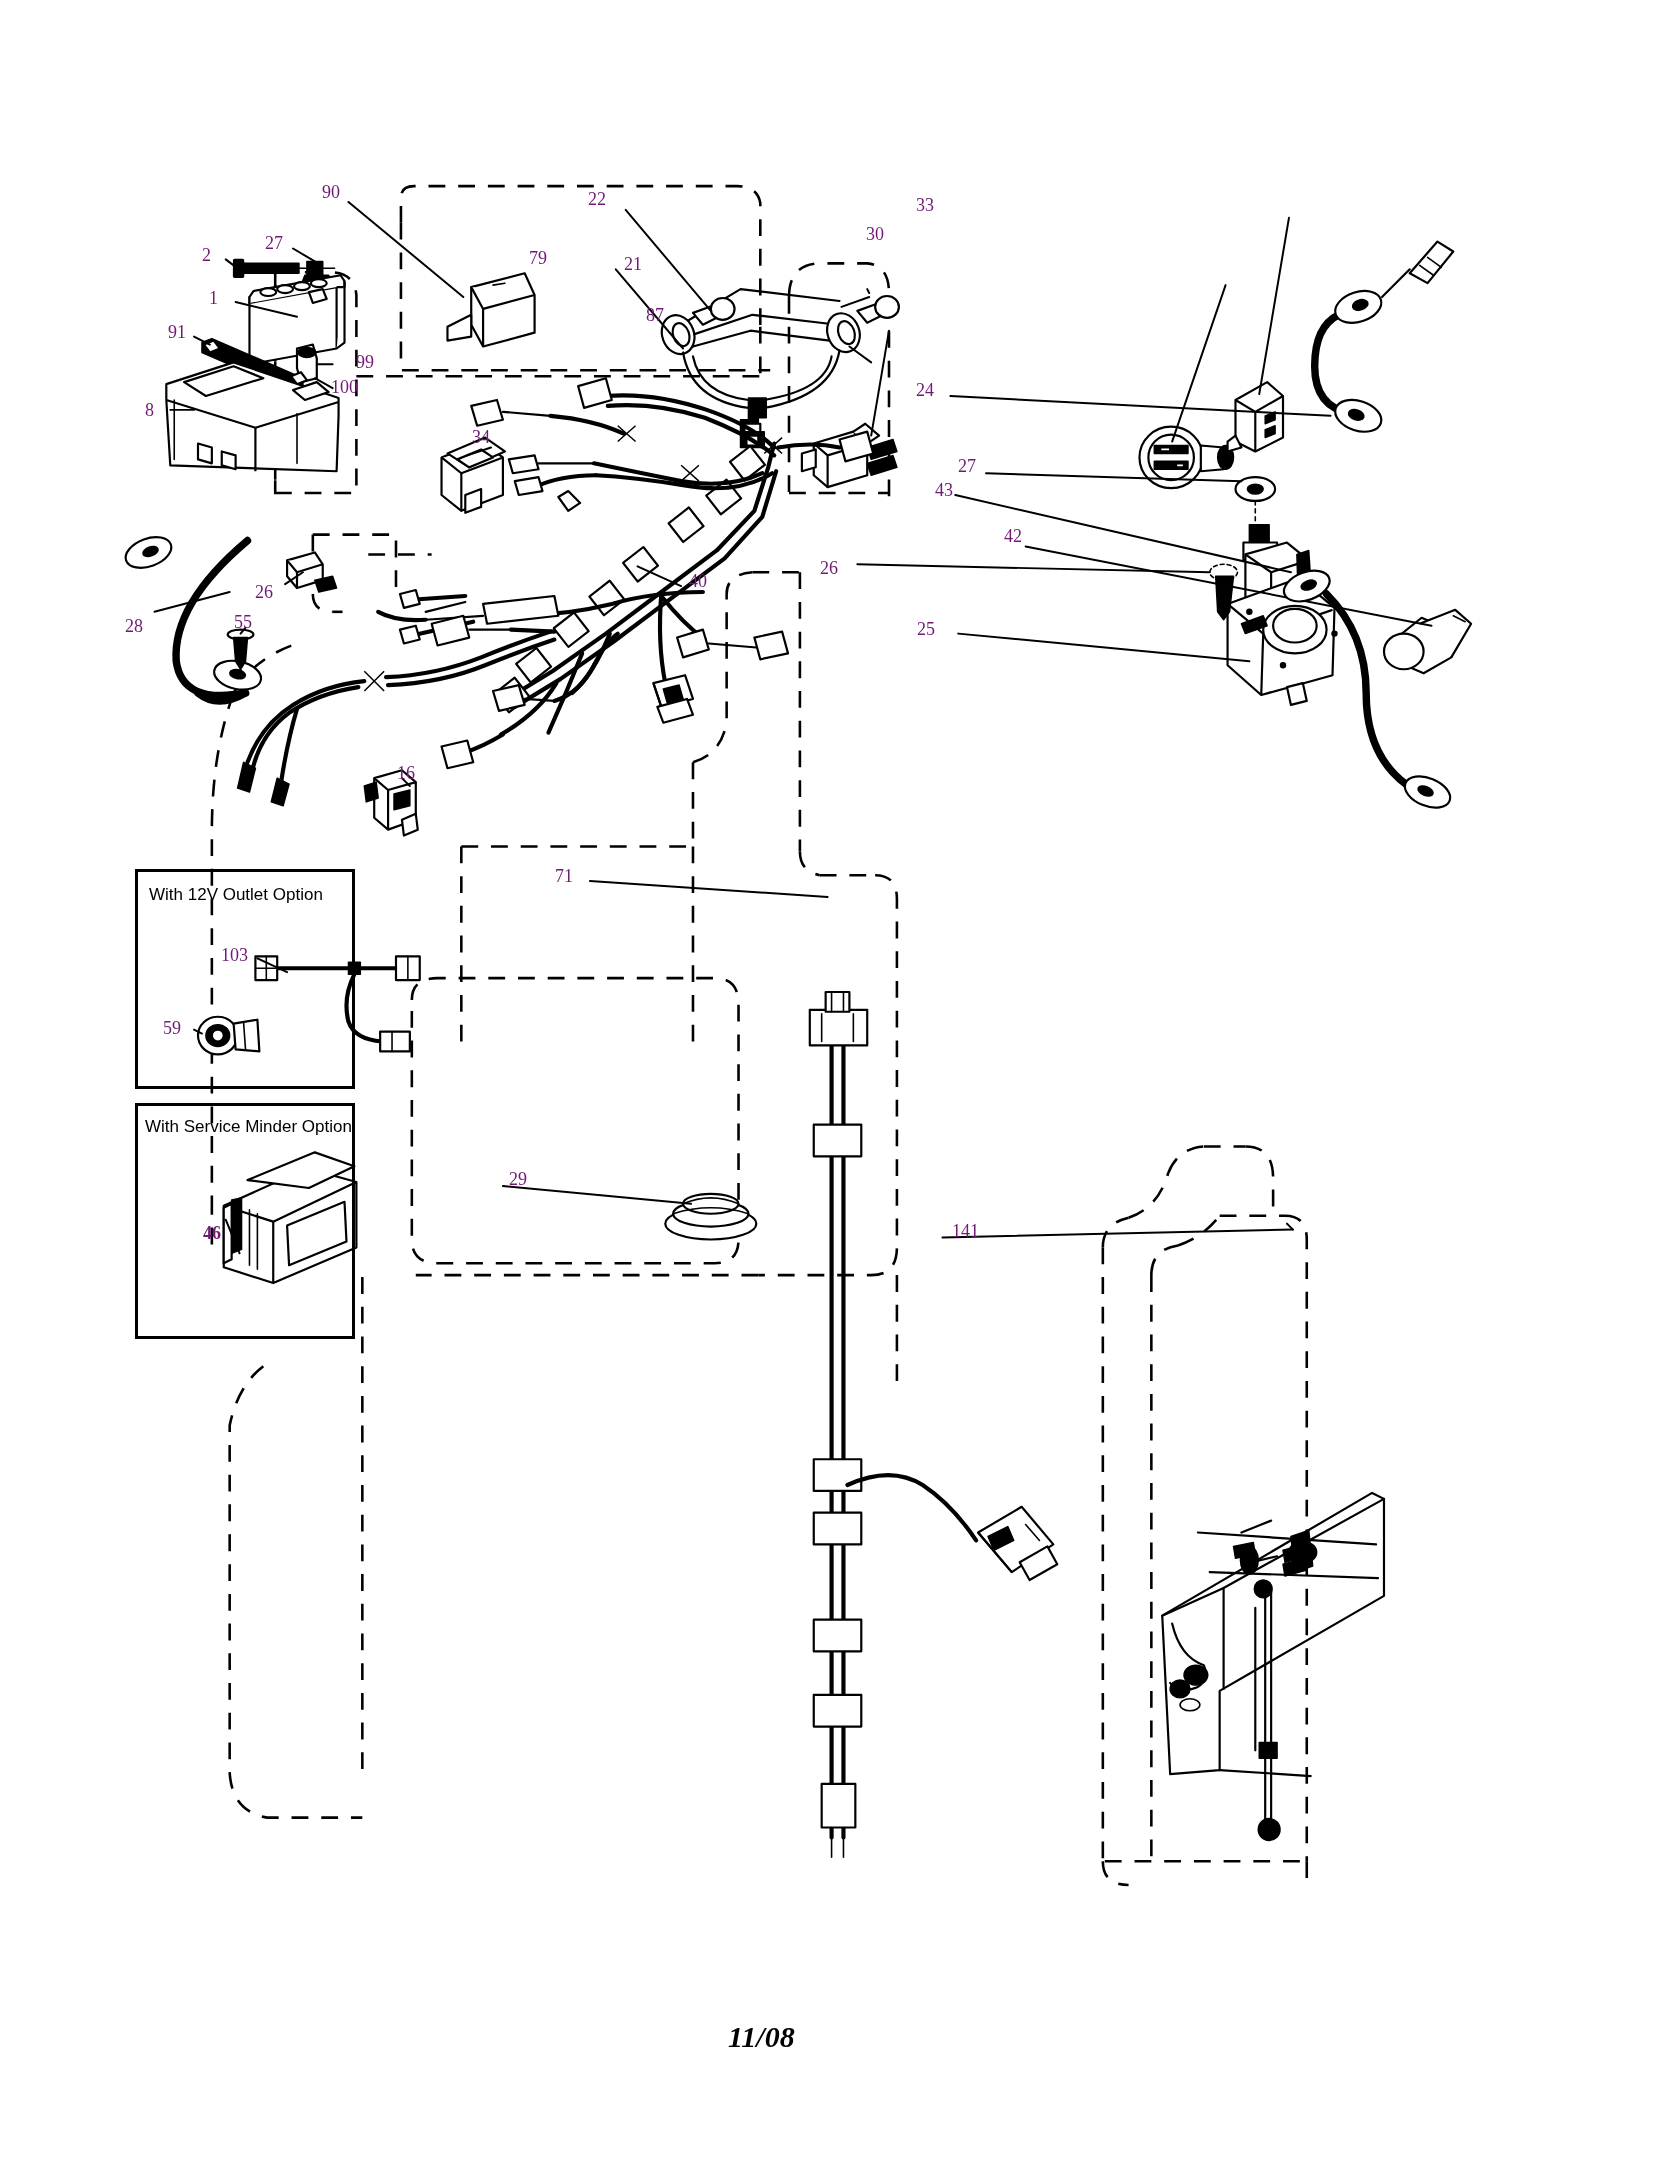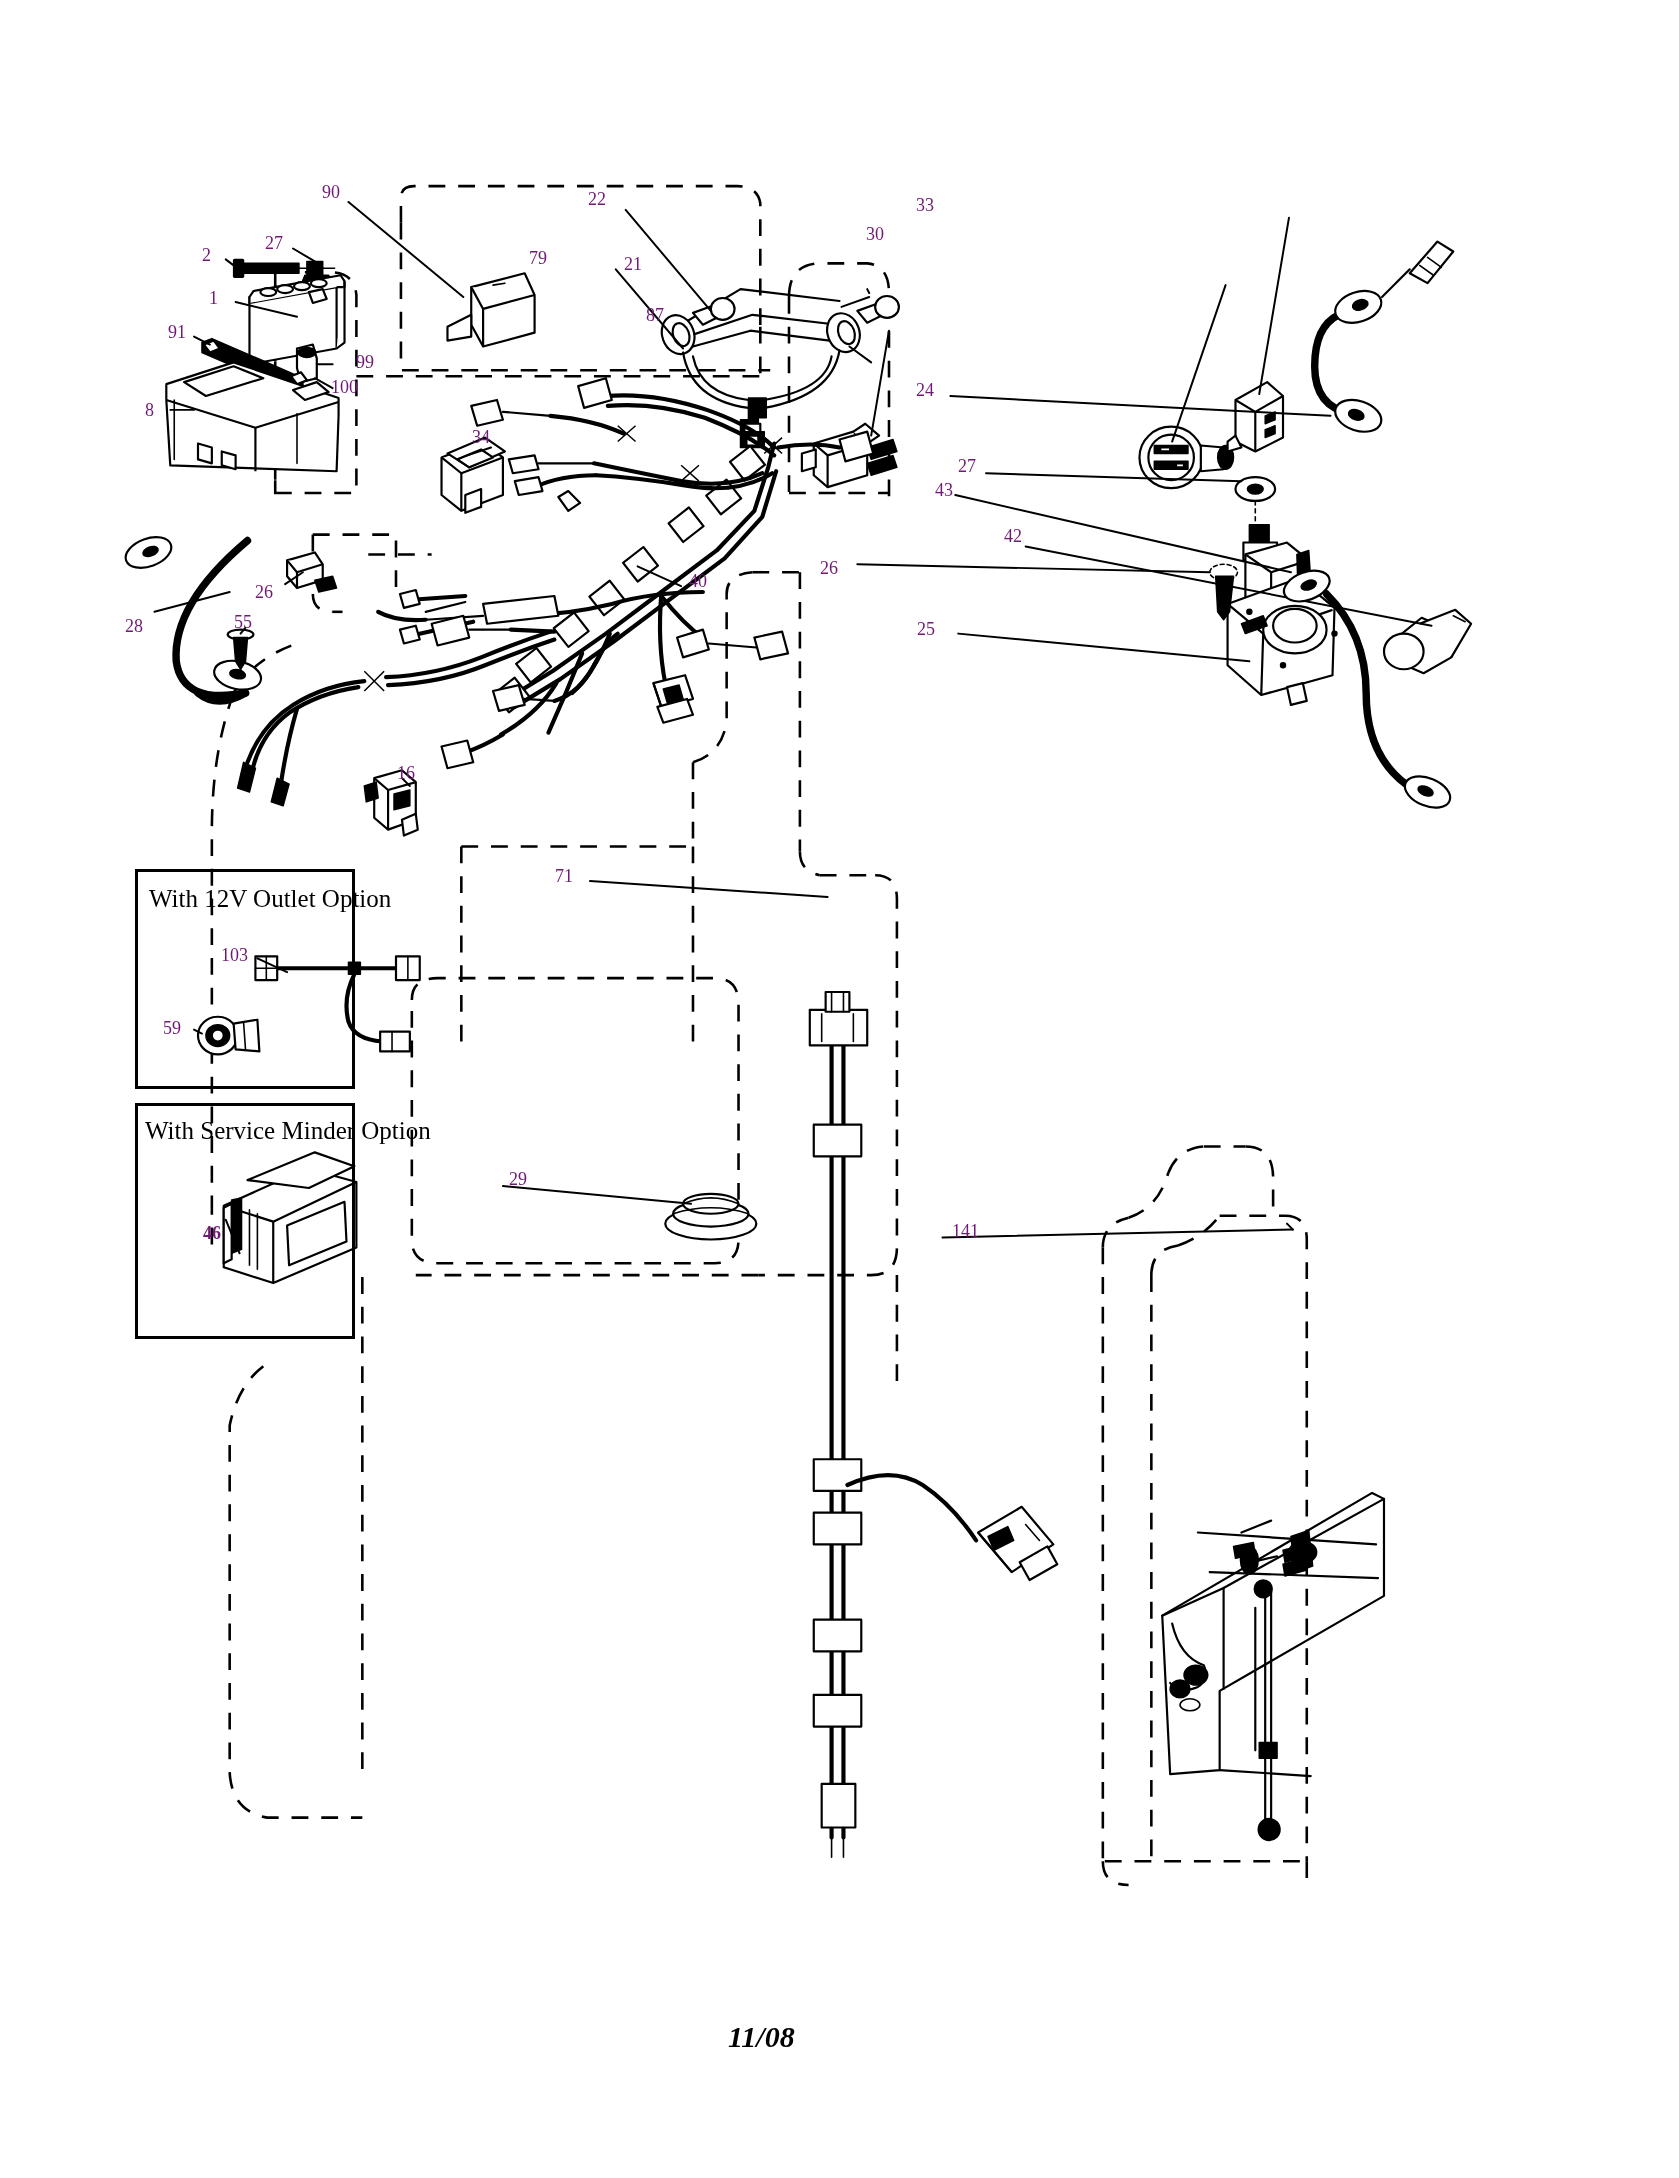--- a/index.html
+++ b/index.html
@@ -33,22 +33,22 @@
     color: #701a75;
     line-height: 1;
     white-space: nowrap;
     letter-spacing: 0px;
   }
   .callout.bold {
     font-weight: 700;
   }
   .inset-title {
     position: absolute;
-    font-family: Liberation Serif, serif;
-    font-size: 25px;
+    font-family: Liberation Sans, sans-serif;
+    font-size: 17px;
     color: #000;
     white-space: nowrap;
   }
   .footer-date {
     position: absolute;
     font-family: Liberation Serif, serif;
     font-size: 30px;
     font-weight: 700;
     font-style: italic;
     color: #000;

